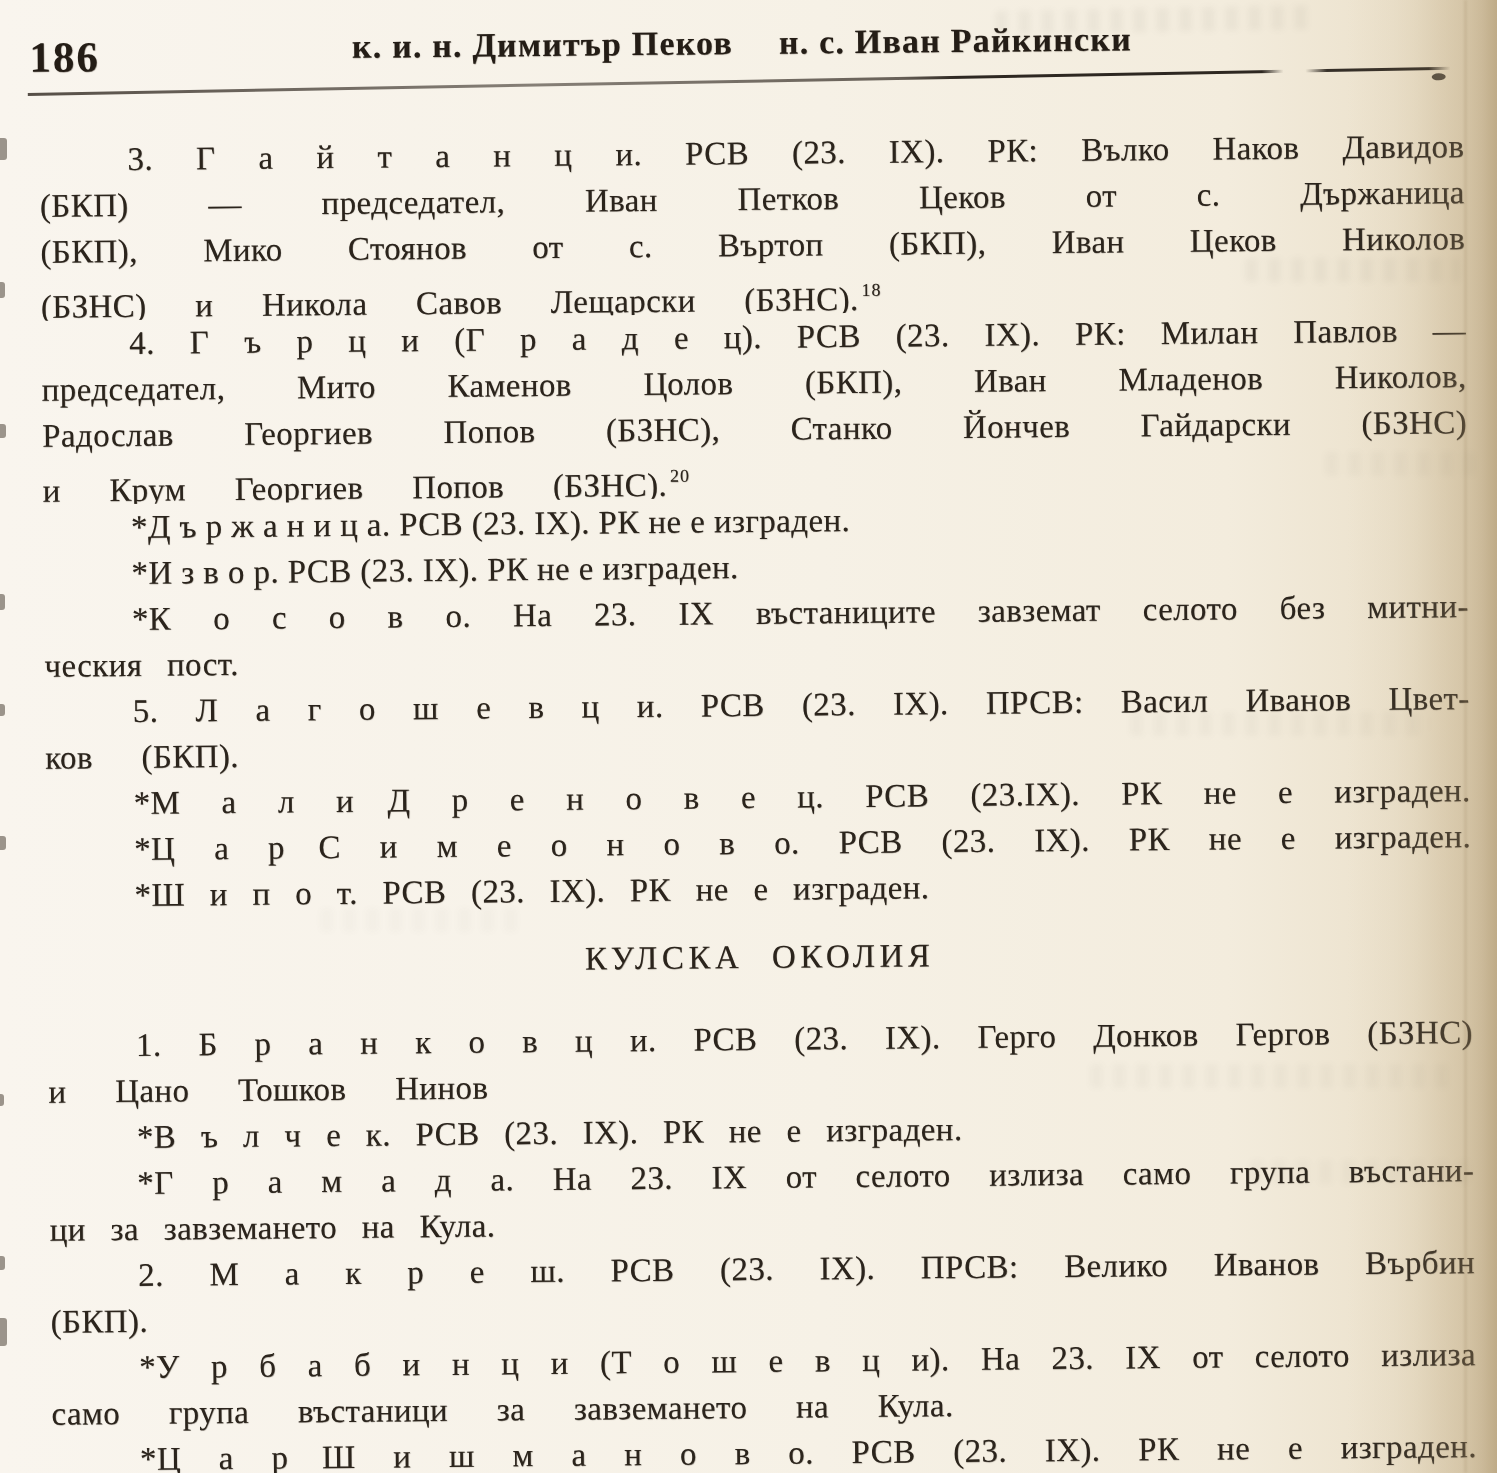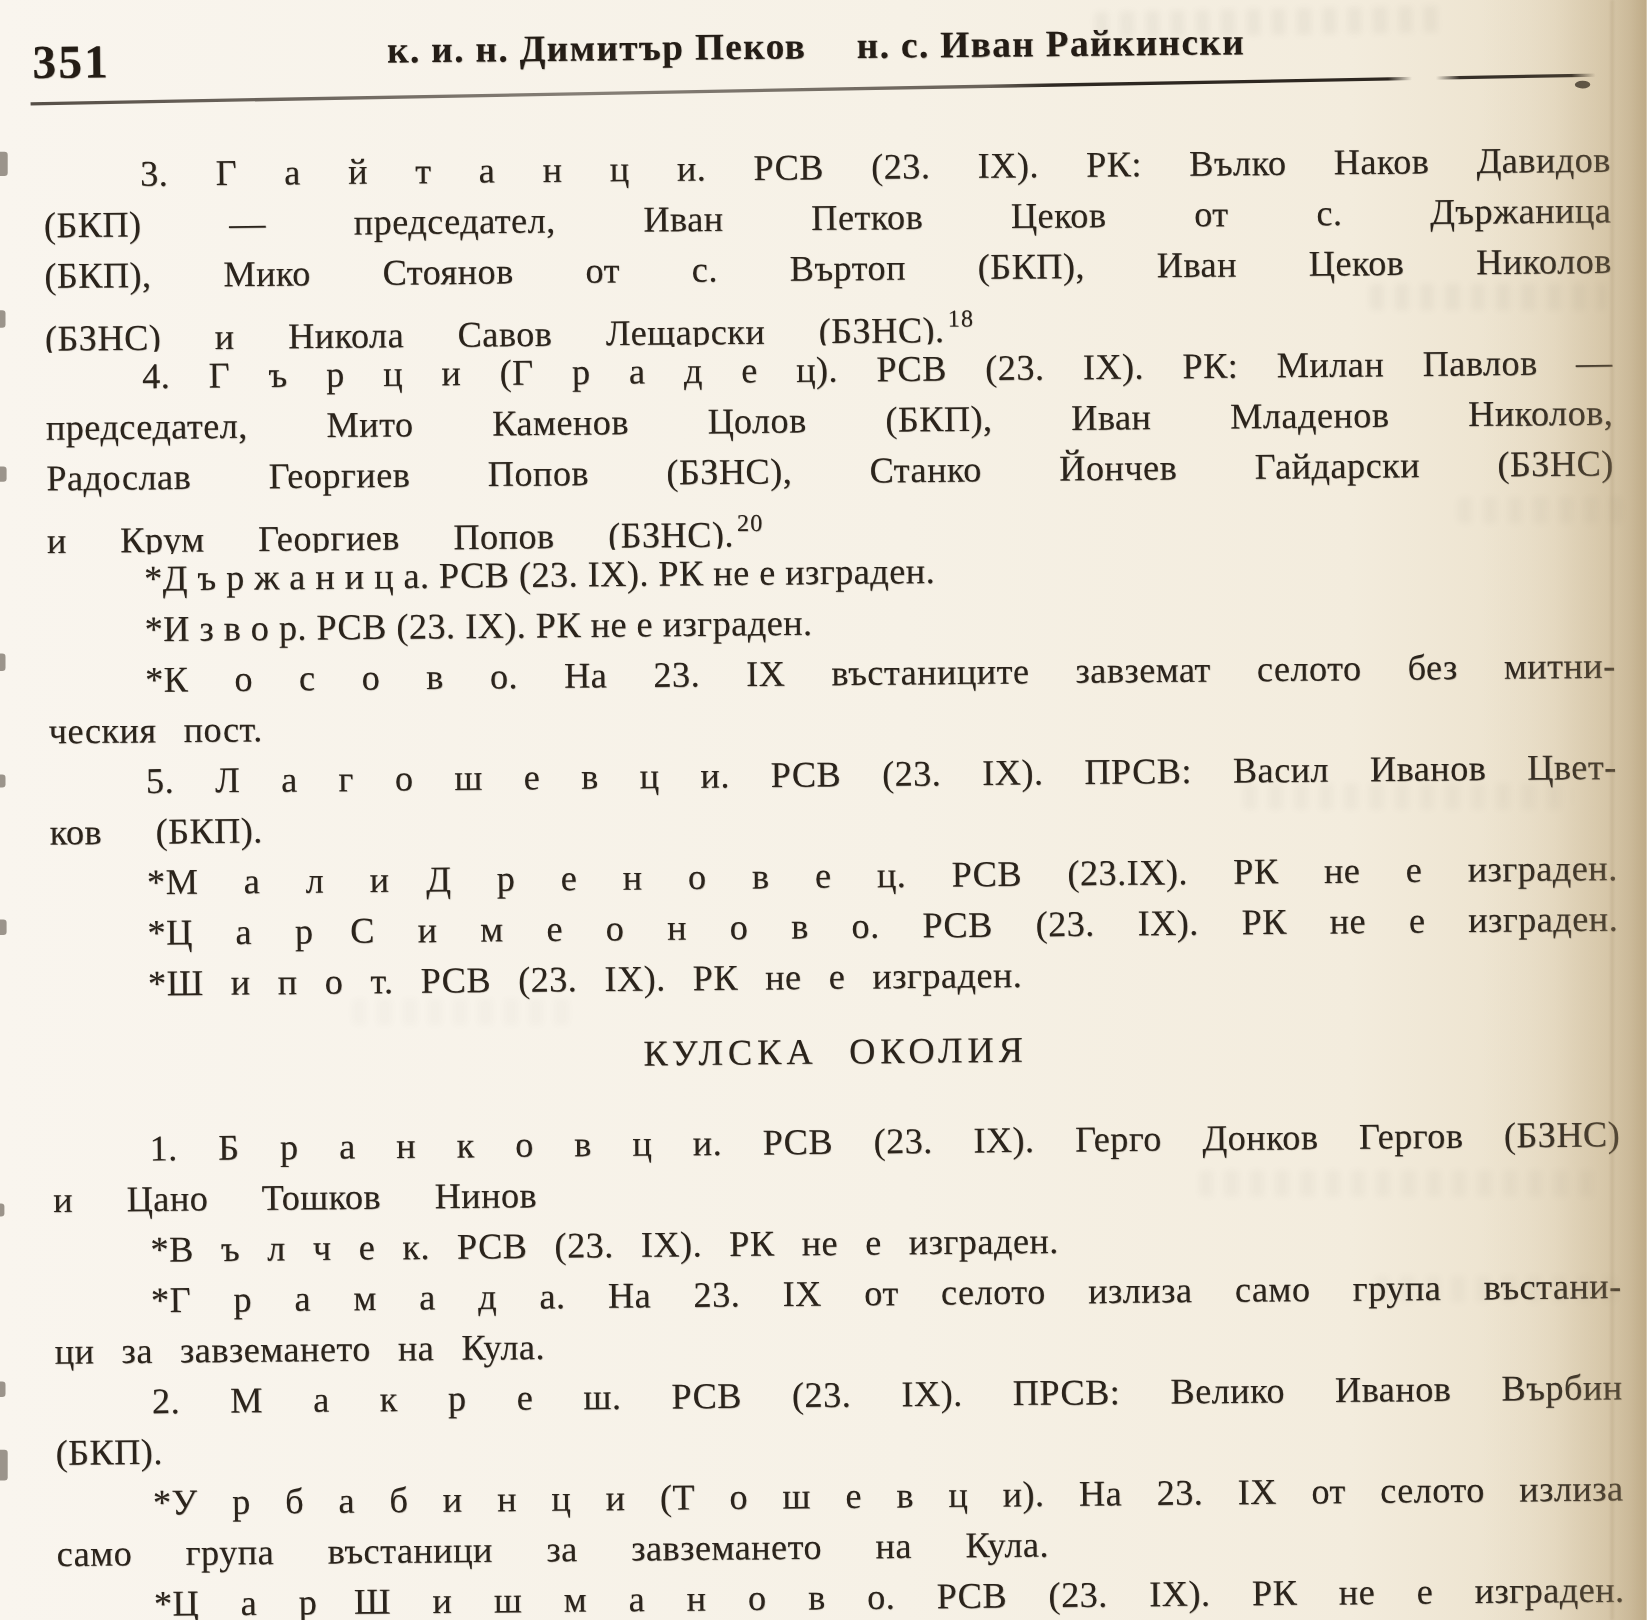--- a/index.html
+++ b/index.html
@@ -54,21 +54,21 @@
     font-size: 33px; line-height: 46px; letter-spacing: 0.4px;
     color: #2b241c;
     text-shadow: 0.35px 0.45px 0.7px rgba(43,36,28,.5);
   }
   .line { height: 46px; overflow: hidden; white-space: normal; }
   .ind  { text-indent: 88px; }
   .just { text-align: justify; text-align-last: justify; }
   .sp16 { word-spacing: 16px; }
   .sp40 { word-spacing: 40px; }
   .ft {
-    font-size: 22px; vertical-align: 14px; margin-left: 3px; letter-spacing: 1px;
+    font-size: 18px; vertical-align: 14px; margin-left: 3px; letter-spacing: 1px;
   }
   .section-heading {
     height: 46px; margin-top: 22px; margin-bottom: 36px;
     text-align: center; letter-spacing: 4.5px; word-spacing: 16px;
     font-size: 33px; color: #2b241c;
   }
   
   .edge-shade {
     position: absolute; top: 0; bottom: 0; right: 0; width: 150px;
     background: linear-gradient(90deg, rgba(190,168,130,0) 0%, rgba(190,168,130,.12) 45%, rgba(175,152,112,.28) 78%, rgba(160,136,96,.45) 100%);
@@ -93,21 +93,21 @@
     border-radius: 0 3px 3px 0;
   }
 </style>
 </head>
 <body>
 
 <div class="page">
 
   <div class="tilt">
 
-    <div class="page-number">351</div>
+    <div class="page-number">186</div>
 
     <div class="running-header">
       <span>к. и. н. Димитър Пеков</span>
       <span>н. с. Иван Райкински</span>
     </div>
 
     <div class="rule"></div>
     <div class="rule-blob"></div>
 
     <div class="textcol">

